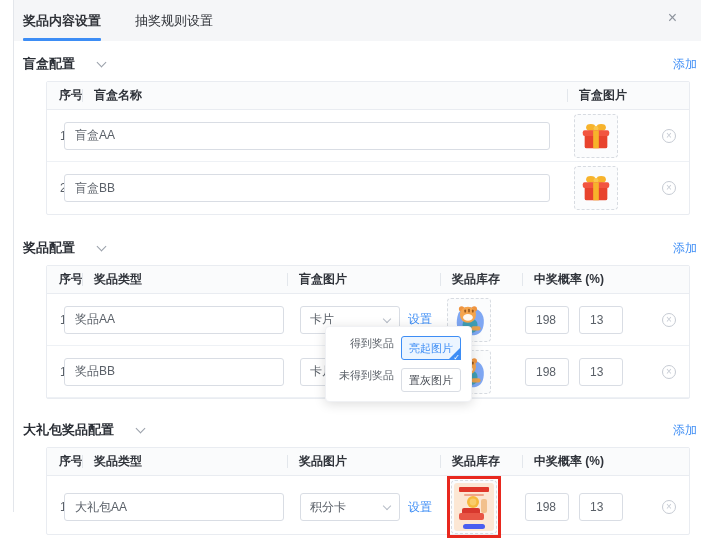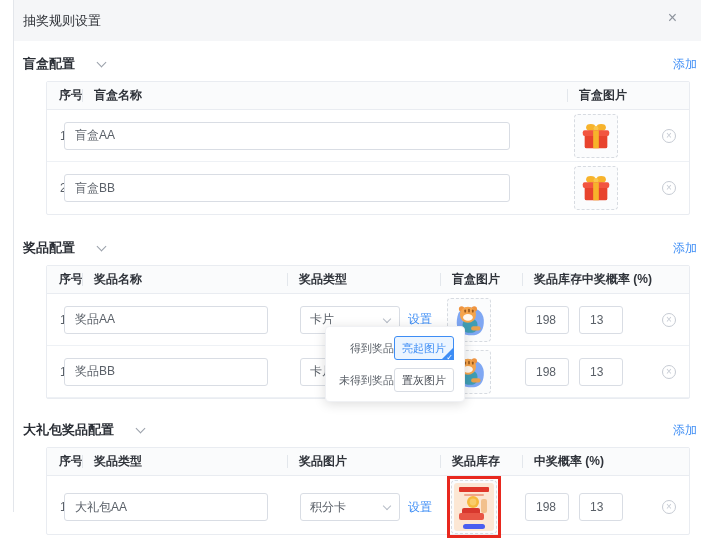--- a/index.html
+++ b/index.html
@@ -34,21 +34,21 @@
   .trow:last-child { border-bottom:none; }
   .cols3 { grid-template-columns:35px 1fr 122px; }
   .cols6 { grid-template-columns:35px 205px 153px 82px 48px 1fr; }
   .row-tall { height:58px; }
   .idx { padding-left:13px; color:#5a6068; }
 
   input.txt { height:28px; border:1px solid #d9dde4; border-radius:3px; padding:0 10px;
     font-size:12px; color:#5a6068; background:#fff; outline:none;
     font-family:"Liberation Sans","DejaVu Sans",sans-serif; }
   .name-cell input { margin-left:-18px; }
-  .w-wide { width:446px; } .w-mid { width:204px; } .w-num { width:44px; }
+  .w-wide { width:486px; } .w-mid { width:220px; } .w-num { width:44px; }
 
   .type-cell { display:flex; align-items:center; gap:8px; padding-left:13px; }
   .select { width:100px; height:28px; border:1px solid #d9dde4; border-radius:3px; background:#fff;
     display:flex; align-items:center; justify-content:space-between; padding:0 9px; color:#5a6068; cursor:pointer; }
   .select .chev { width:6px; height:6px; border-color:#b6bcc6; margin-top:-2px; }
   .link { color:#3d8df5; cursor:pointer; }
 
   .img-cell { display:flex; align-items:center; padding-left:7px; }
   .imgbox { width:44px; height:44px; border:1px dashed #d7dbe1; border-radius:4px; background:#fbfcfd;
     display:flex; align-items:center; justify-content:center; cursor:pointer; }
@@ -59,37 +59,40 @@
     font-size:10px; line-height:12px; text-align:center; cursor:pointer; flex:0 0 auto; }
 
   
   .annotation { border:3px solid #e8281e; padding:1px; display:flex; }
   .annotation .imgbox { width:46px; height:54px; }
 
   
   .popup { position:absolute; left:278px; top:60px; z-index:6; background:#fff; border-radius:4px;
     border:1px solid #f0f1f4; box-shadow:0 2px 12px rgba(0,0,0,.14); padding:9px 10px;
     display:flex; flex-direction:column; gap:8px; font-size:11px; }
-  .popup-row { display:flex; align-items:center; }
+  .popup-row { display:flex; align-items:flex-start; gap:7px; }
   .popup-label { width:58px; text-align:right; color:#5a6068; white-space:nowrap; }
   .pbtn { position:relative; height:24px; padding:0 7px; border-radius:3px; display:flex; align-items:center;
     white-space:nowrap; cursor:pointer; }
   .pbtn.sel { background:#ecf5ff; border:1px solid #3d8df5; color:#3d8df5; }
   .pbtn.unsel { background:#fff; border:1px solid #d9dde4; color:#4a4f57; }
   .corner { position:absolute; right:-1px; bottom:-1px; width:0; height:0;
     border-left:13px solid transparent; border-bottom:13px solid #3d8df5; }
   .corner-check { position:absolute; right:0px; bottom:-3px; color:#fff; font-size:8px; }
 </style>
 </head>
 <body>
 
 <div class="stage">
 <div class="drawer">
 
   <div class="tabbar">
+    <div class="tab active">
+      <span>奖品内容设置</span>
+    </div>
     <div class="tab">
       <span>抽奖规则设置</span>
     </div>
     <span class="close-x">×</span>
   </div>
 
   <div class="content">
 
     <div class="section-head sh1">
       <div class="section-title">
@@ -147,21 +150,20 @@
     <div class="section-head sh2">
       <div class="section-title">
         <span>奖品配置</span>
         <span class="chev"></span>
       </div>
       <span class="add">添加</span>
     </div>
     <div class="table">
       <div class="thead cols6">
         <div class="th">序号</div>
-        <div class="th">奖品名称</div>
         <div class="th">奖品类型</div>
         <div class="th">盲盒图片</div>
         <div class="th">奖品库存</div>
         <div class="th">中奖概率 (%)</div>
       </div>
 
       <div class="trow cols6">
         <div class="idx">1</div>
         <div class="name-cell">
           <input class="txt w-mid" value="奖品AA" style="">

